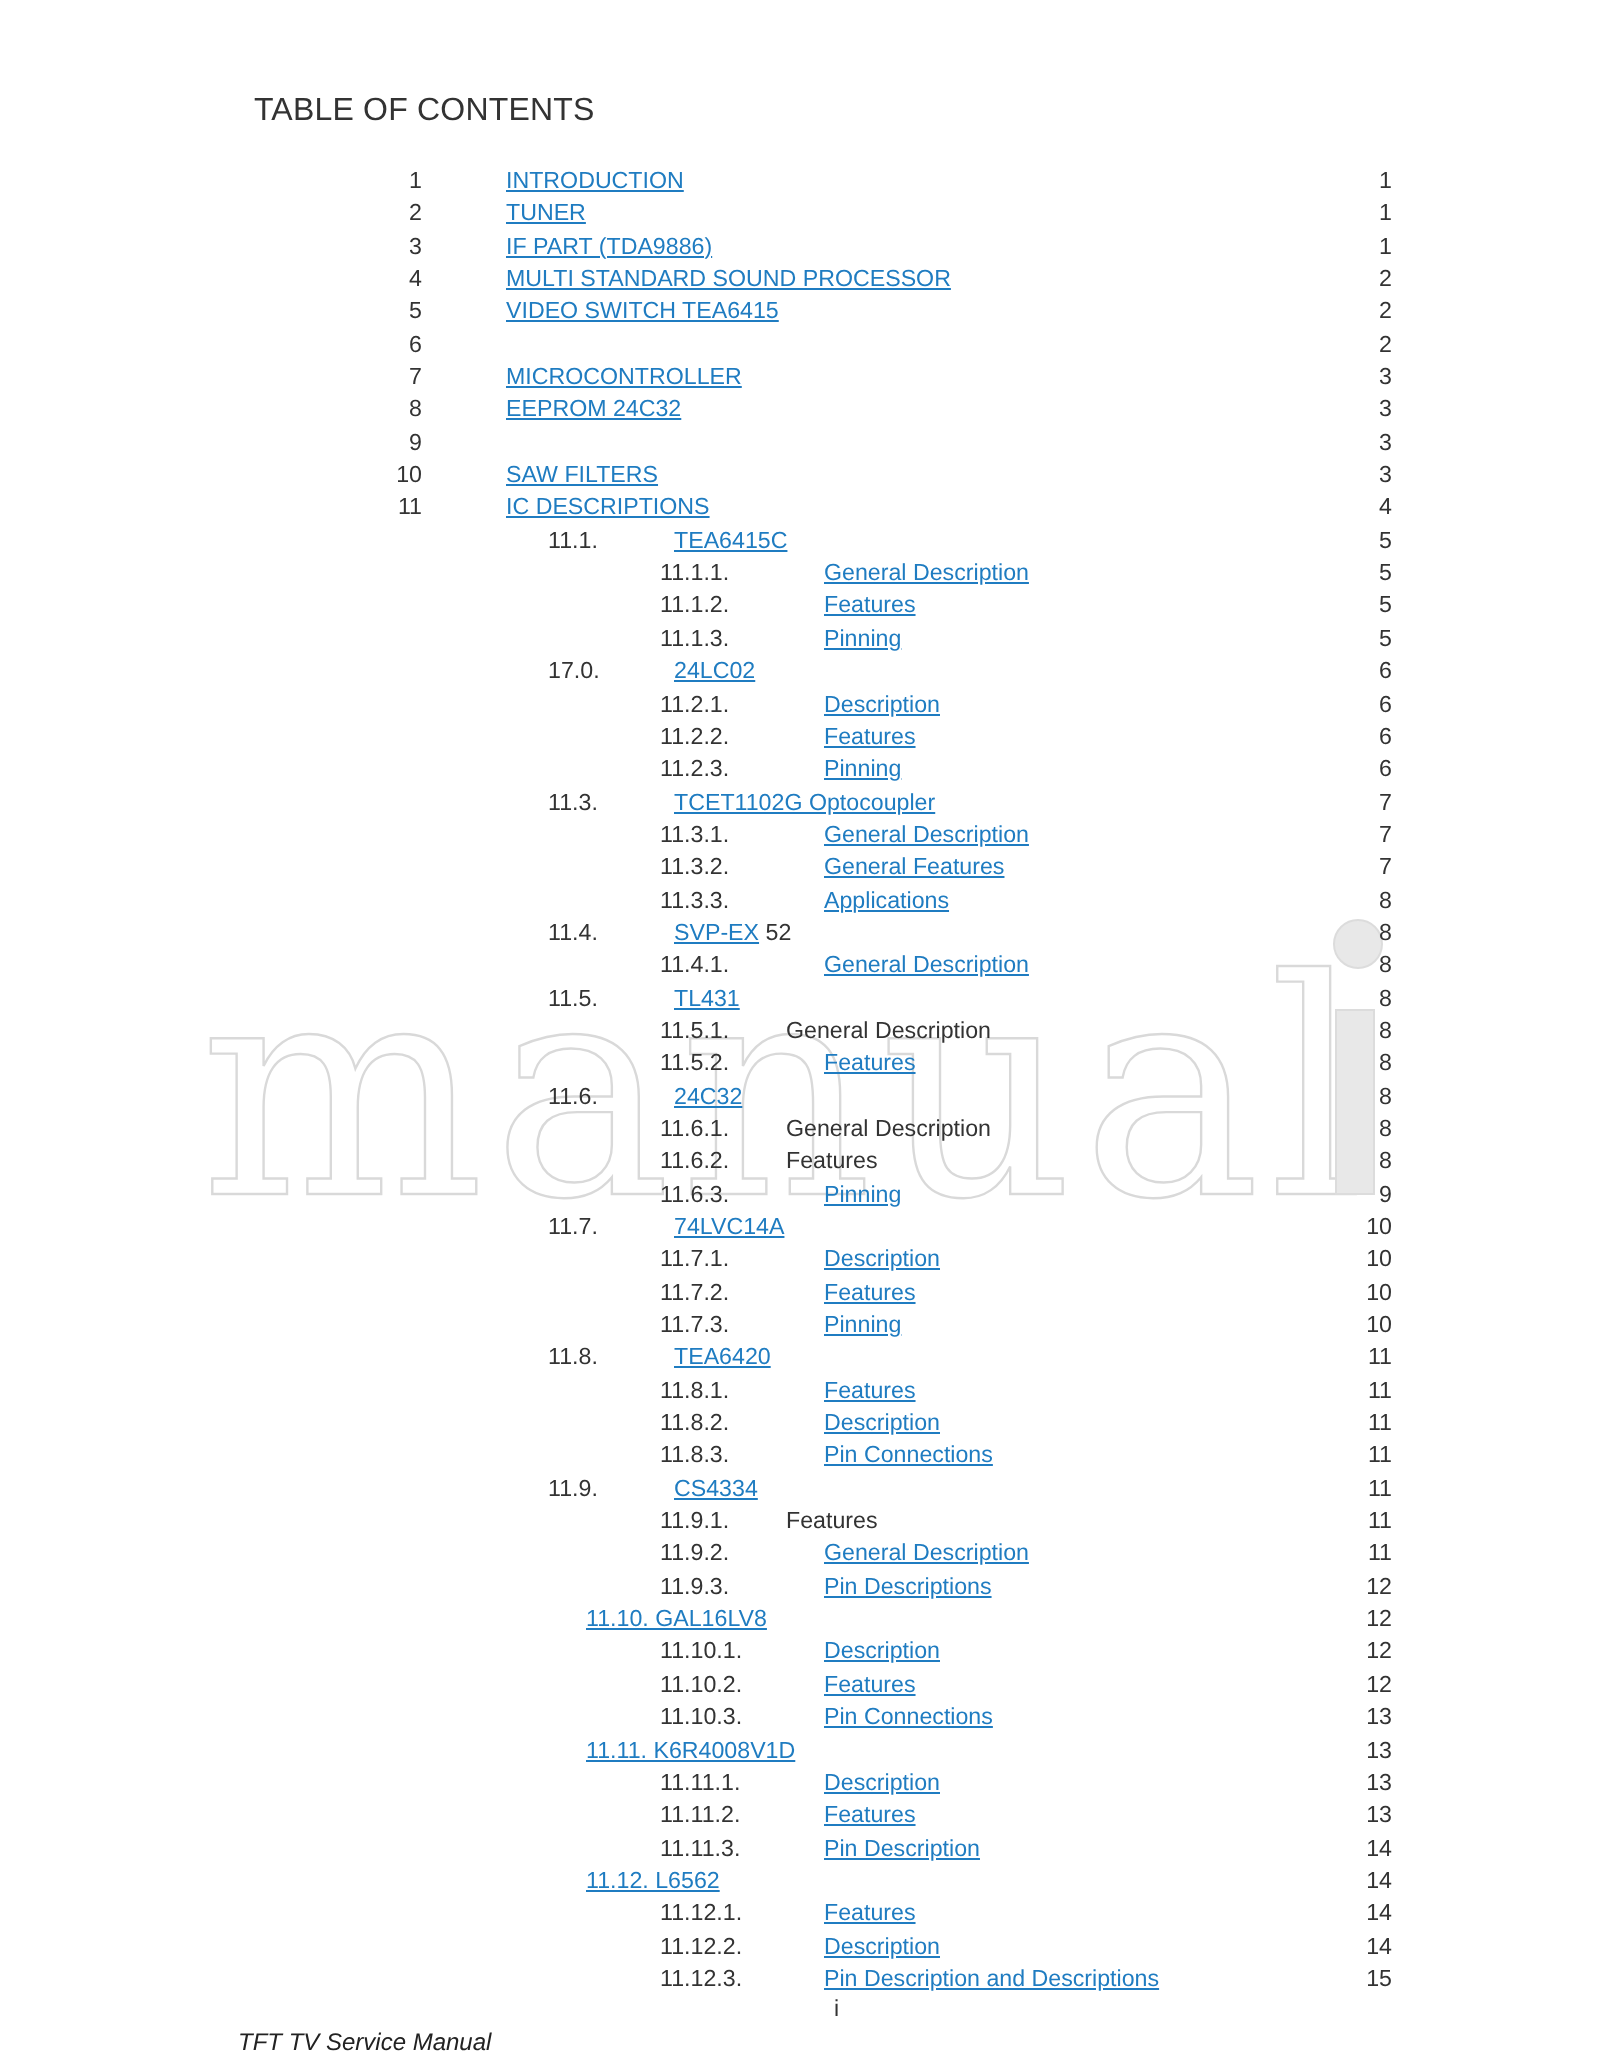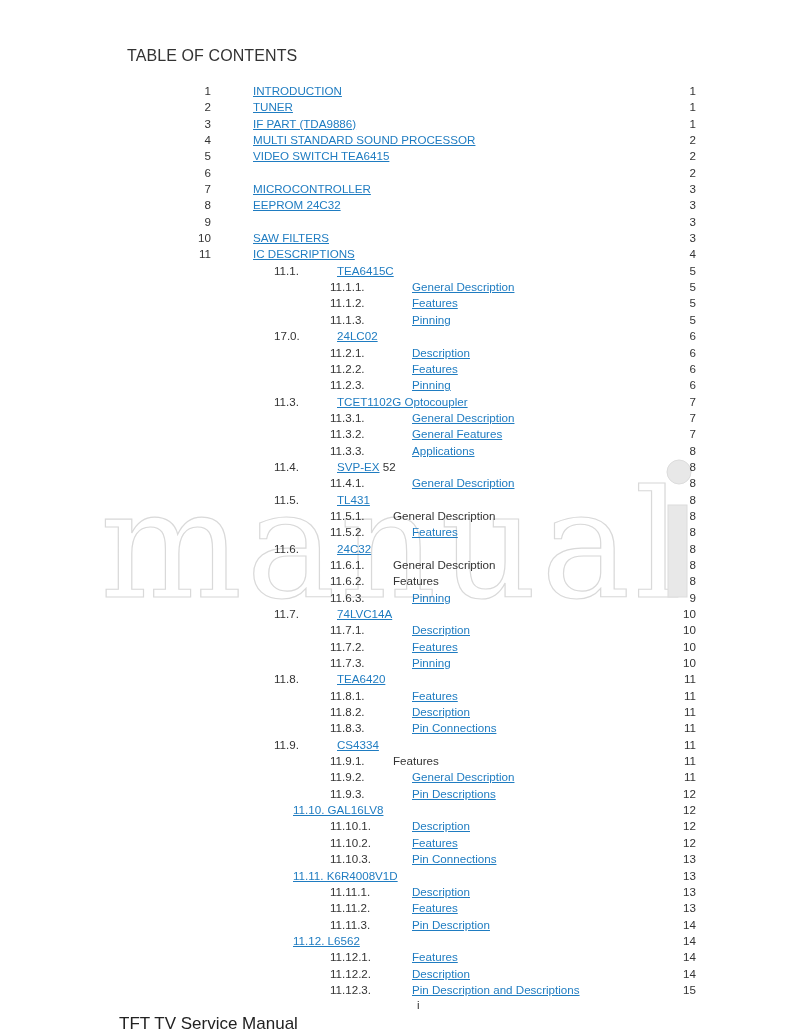--- a/index.html
+++ b/index.html
@@ -15,21 +15,21 @@
   .lvl1 .label { left: 234px; }
   .lvl2 .num { left: 274px; }
   .lvl2 .label { left: 318px; }
   .lvl2.full .label { left: 274px; }
   .lvl3 .num { left: 318px; margin-left: 12px; }
   .lvl3 .label { left: 393px; }
   .page-num { left: 660px; width: 36px; text-align: right; color: #333; }
   a.link { color: #1f7cc1; text-decoration: underline; text-underline-offset: 1px; margin-left: 19px; }
   .plain { color: #333; }
   .footer-pg { position: absolute; left: 417px; top: 999px; font-size: 11.5px; color: #333; }
-  .footer-title { position: absolute; left: 119px; top: 1014px; font-size: 17px; color: #222; }
+  .footer-title { position: absolute; left: 119px; top: 1014px; font-size: 12px; color: #222; font-style: italic; }
 </style>
 </head>
 <body>
 
 <div class="page">
 
   <svg class="watermark" viewBox="0 0 600 150" xmlns="http://www.w3.org/2000/svg">
     <text x="2" y="142" font-family="DejaVu Serif, serif" font-size="150" letter-spacing="4" fill="none" stroke="#d9d9d9" stroke-width="1.2">manual</text>
     <circle cx="581" cy="17" r="12" fill="#e8e8e8" stroke="#dcdcdc" stroke-width="1"></circle>
     <rect x="570" y="50" width="19" height="92" fill="#e8e8e8" stroke="#dcdcdc" stroke-width="1"></rect>

